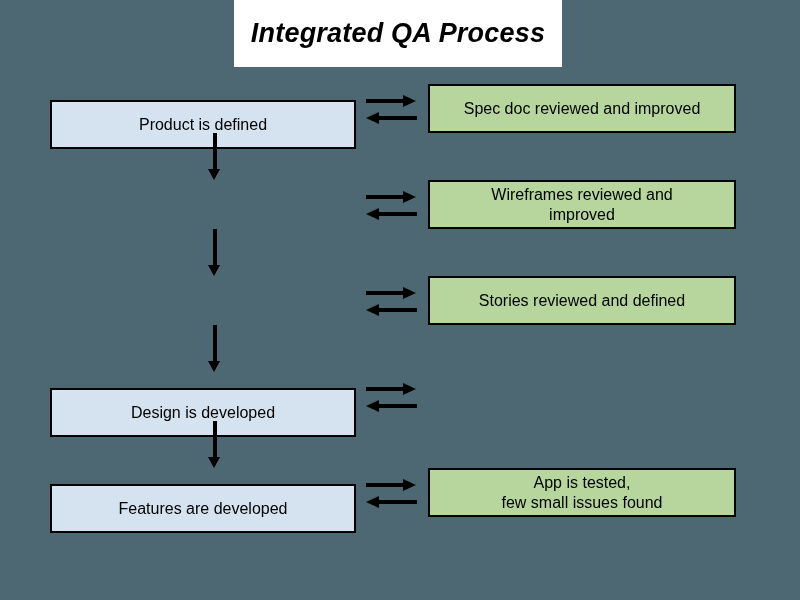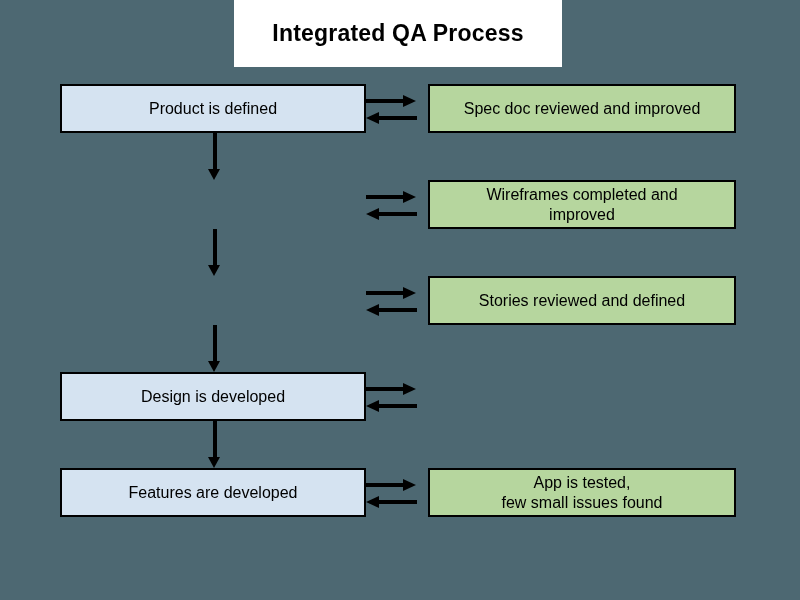--- a/index.html
+++ b/index.html
@@ -18,34 +18,34 @@
   }
   #canvas{position:relative;width:800px;height:600px;background:var(--canvas-bg);}
 
   
   .title-box{
     position:absolute;left:234px;top:0;width:328px;height:67px;
     background:var(--title-bg);
     display:flex;align-items:center;justify-content:center;
   }
   .title-text{
-    font-size:23px;font-weight:bold;color:var(--text);
+    font-size:27px;font-weight:bold;font-style:italic;color:var(--text);
     letter-spacing:0.2px;white-space:nowrap;
   }
 
   
   .row{position:absolute;left:0;width:800px;height:49px;}
   .box{
     position:absolute;top:0;height:49px;box-sizing:border-box;
     border:2.5px solid var(--stroke);
     display:flex;align-items:center;justify-content:center;
     text-align:center;font-size:16px;line-height:1.22;color:var(--text);
     white-space:pre-line;
   }
-  .process{left:60px;width:306px;background:var(--process-fill);}
+  .process{left:50px;width:306px;background:var(--process-fill);margin-top:16px;}
   .review{left:428px;width:308px;background:var(--review-fill);}
 
   
   .h-line{position:absolute;height:4px;background:var(--stroke);}
   .hl-top{left:366px;top:15px;width:38px;}
   .hl-bottom{left:379px;top:32px;width:38px;}
   .head{position:absolute;width:0;height:0;}
   .head-right{
     left:403px;top:11px;
     border-left:13px solid var(--stroke);
@@ -92,21 +92,21 @@
     <span class="v-line"></span>
     <span class="head-down"></span>
   </div>
 
   <div class="row" style="top:180px">
     <span class="h-line hl-top"></span>
     <span class="head head-right"></span>
     <span class="head head-left"></span>
     <span class="h-line hl-bottom"></span>
     <div class="box review">
-      <span>Wireframes completed and
+      <span>Wireframes reviewed and
 improved</span>
     </div>
   </div>
 
   <div class="v-arrow" style="top:229px">
     <span class="v-line"></span>
     <span class="head-down"></span>
   </div>
 
   <div class="row" style="top:276px">

